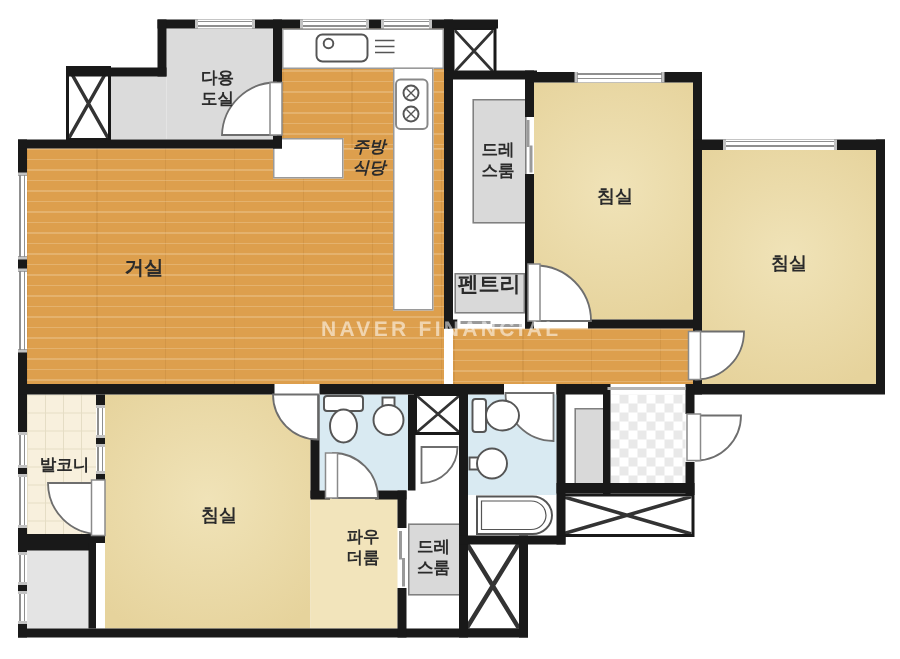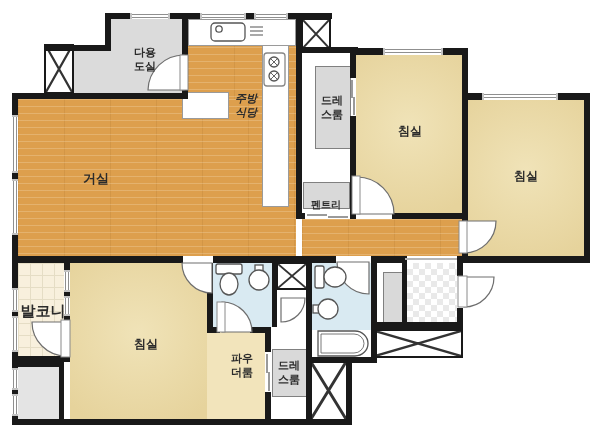--- a/index.html
+++ b/index.html
@@ -210,24 +210,25 @@
     </g>
   </svg>
 
   <span class="lbl" style="left:96px;top:179px;font-size:13px;">거실</span>
   <span class="lbl" style="left:246px;top:106px;font-size:11px;font-style:italic;">주방
 식당</span>
   <span class="lbl" style="left:145px;top:60px;font-size:11px;">다용
 도실</span>
   <span class="lbl" style="left:332px;top:108px;font-size:11px;">드레
 스룸</span>
-  <span class="lbl" style="left:326px;top:205px;font-size:10px;font-family:Liberation Serif, serif;">펜트리</span>
+  <span class="lbl" style="left:326px;top:191px;font-size:14px;font-family:Liberation Serif, serif;">펜트리</span>
   <span class="lbl" style="left:410px;top:131px;font-size:12px;">침실</span>
   <span class="lbl" style="left:526px;top:176px;font-size:12px;">침실</span>
   <span class="lbl" style="left:146px;top:344px;font-size:12px;">침실</span>
-  <span class="lbl" style="left:43px;top:311px;font-size:15px;">발코니</span>
+  <span class="lbl" style="left:43px;top:311px;font-size:11px;">발코니</span>
   <span class="lbl" style="left:242px;top:366px;font-size:11px;">파우
 더룸</span>
   <span class="lbl" style="left:289px;top:373px;font-size:11px;">드레
 스룸</span>
 
+  <span class="wm" style="left:214px;top:211px;">NAVER FINANCIAL</span>
 
 </div>
 
 </body></html>

